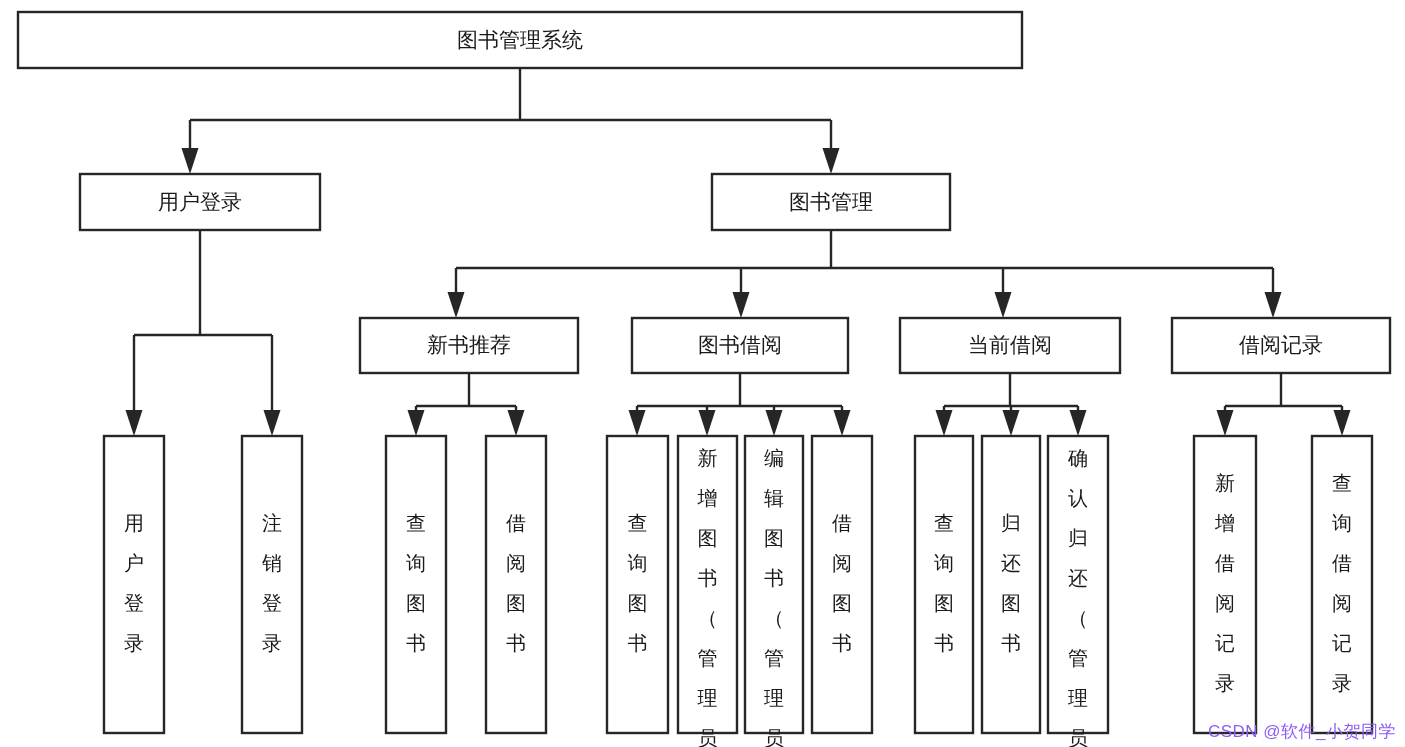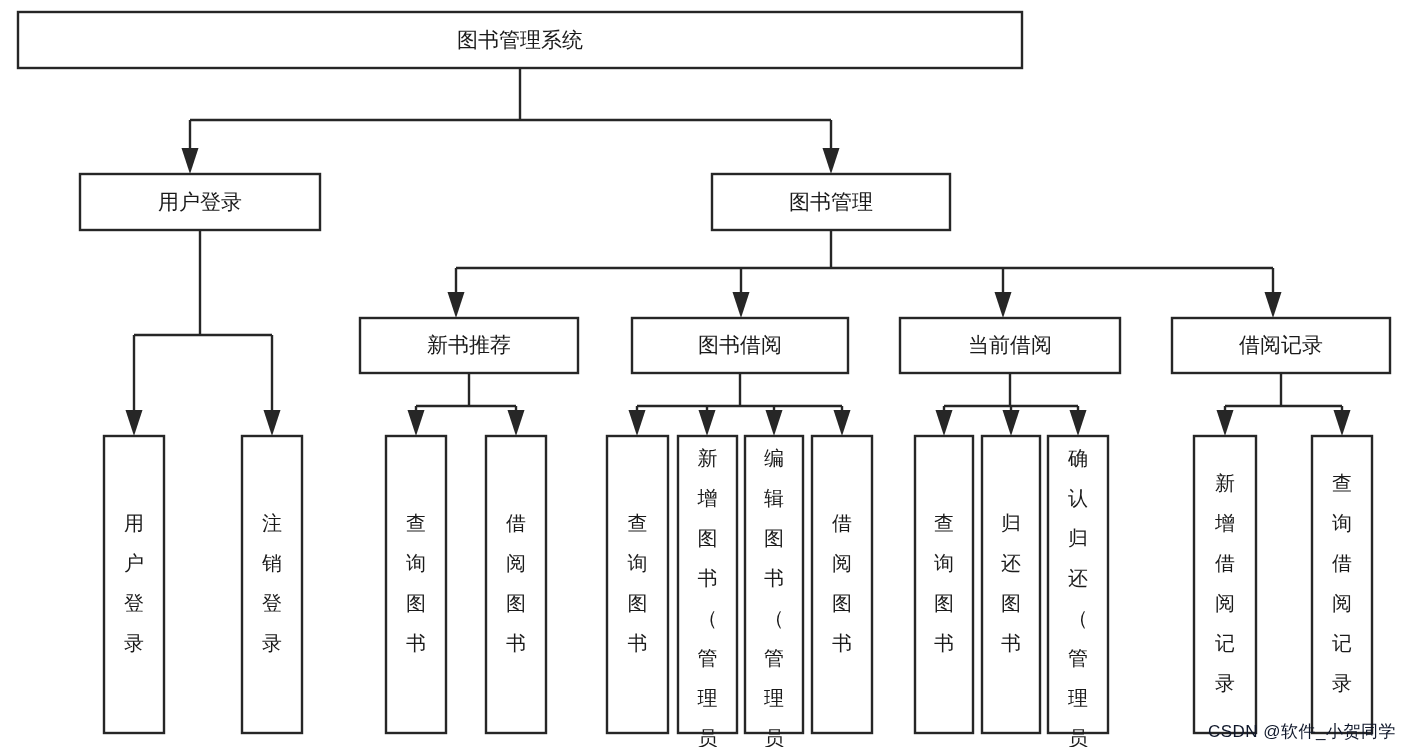--- a/index.html
+++ b/index.html
@@ -34,21 +34,21 @@
     fill:none;
     stroke-linecap:butt;
   }
   .arrow-head{fill:#262626;stroke:none;}
 
   .watermark{
     position:absolute;
     right:8px;
     bottom:4px;
     font-size:17px;
-    color:#0f172a;
+    color:#8b5cf6;
     letter-spacing:0.5px;
     font-family:"Liberation Sans","DejaVu Sans",sans-serif;
     white-space:nowrap;
     user-select:none;
   }
 </style>
 </head>
 <body>
 
 <div id="diagram-root">

